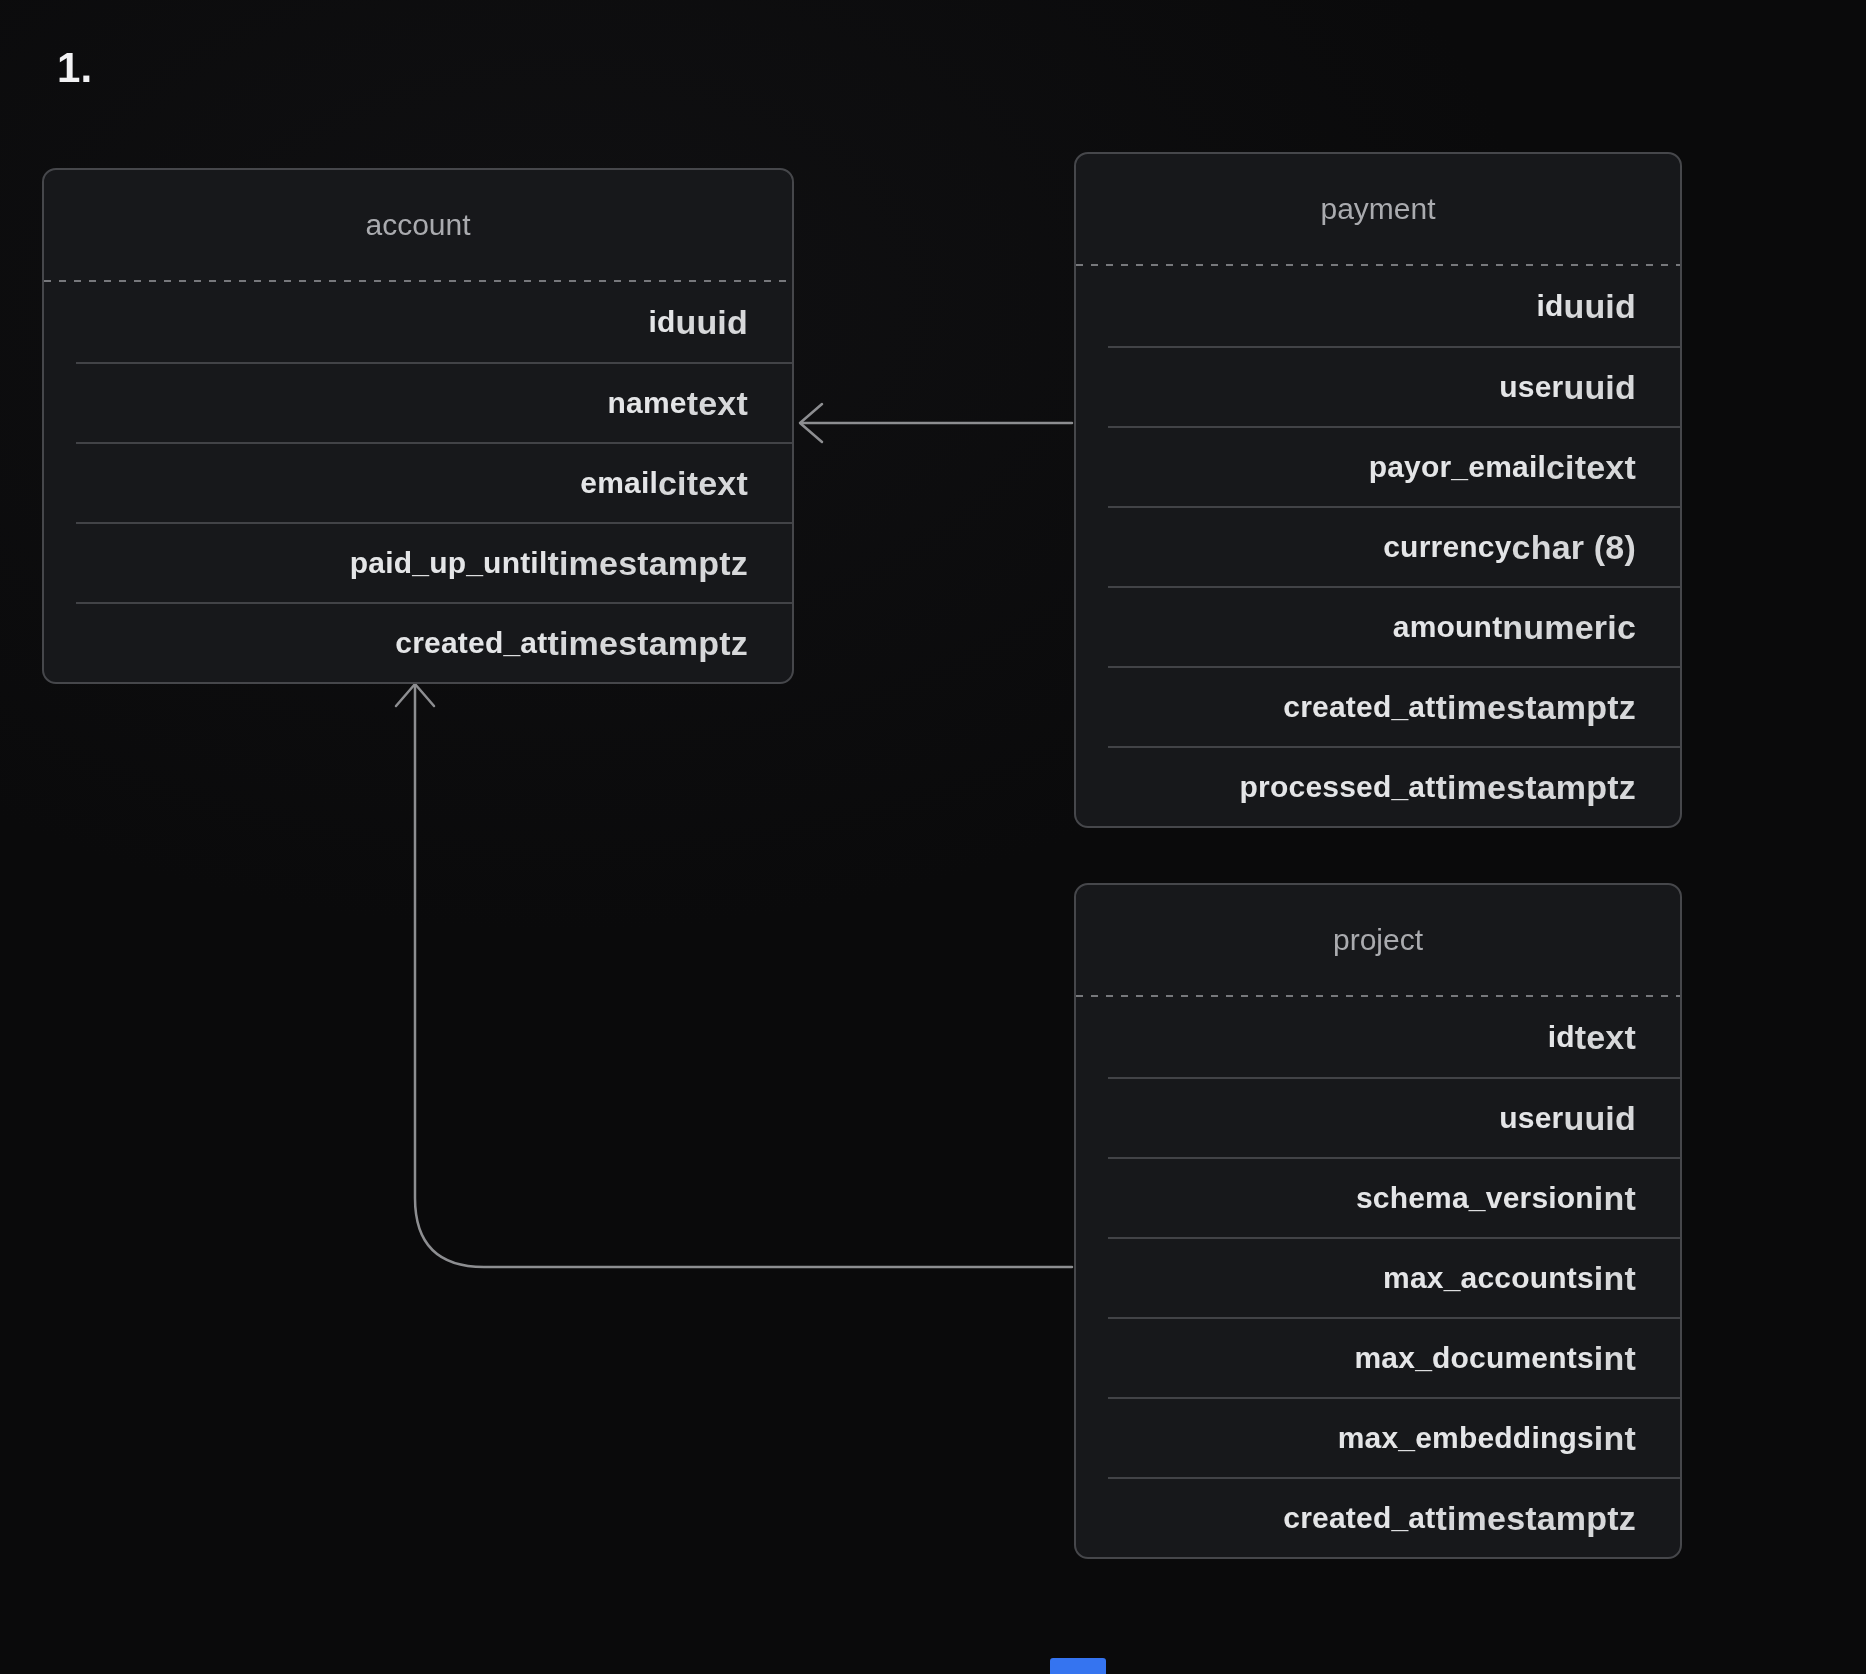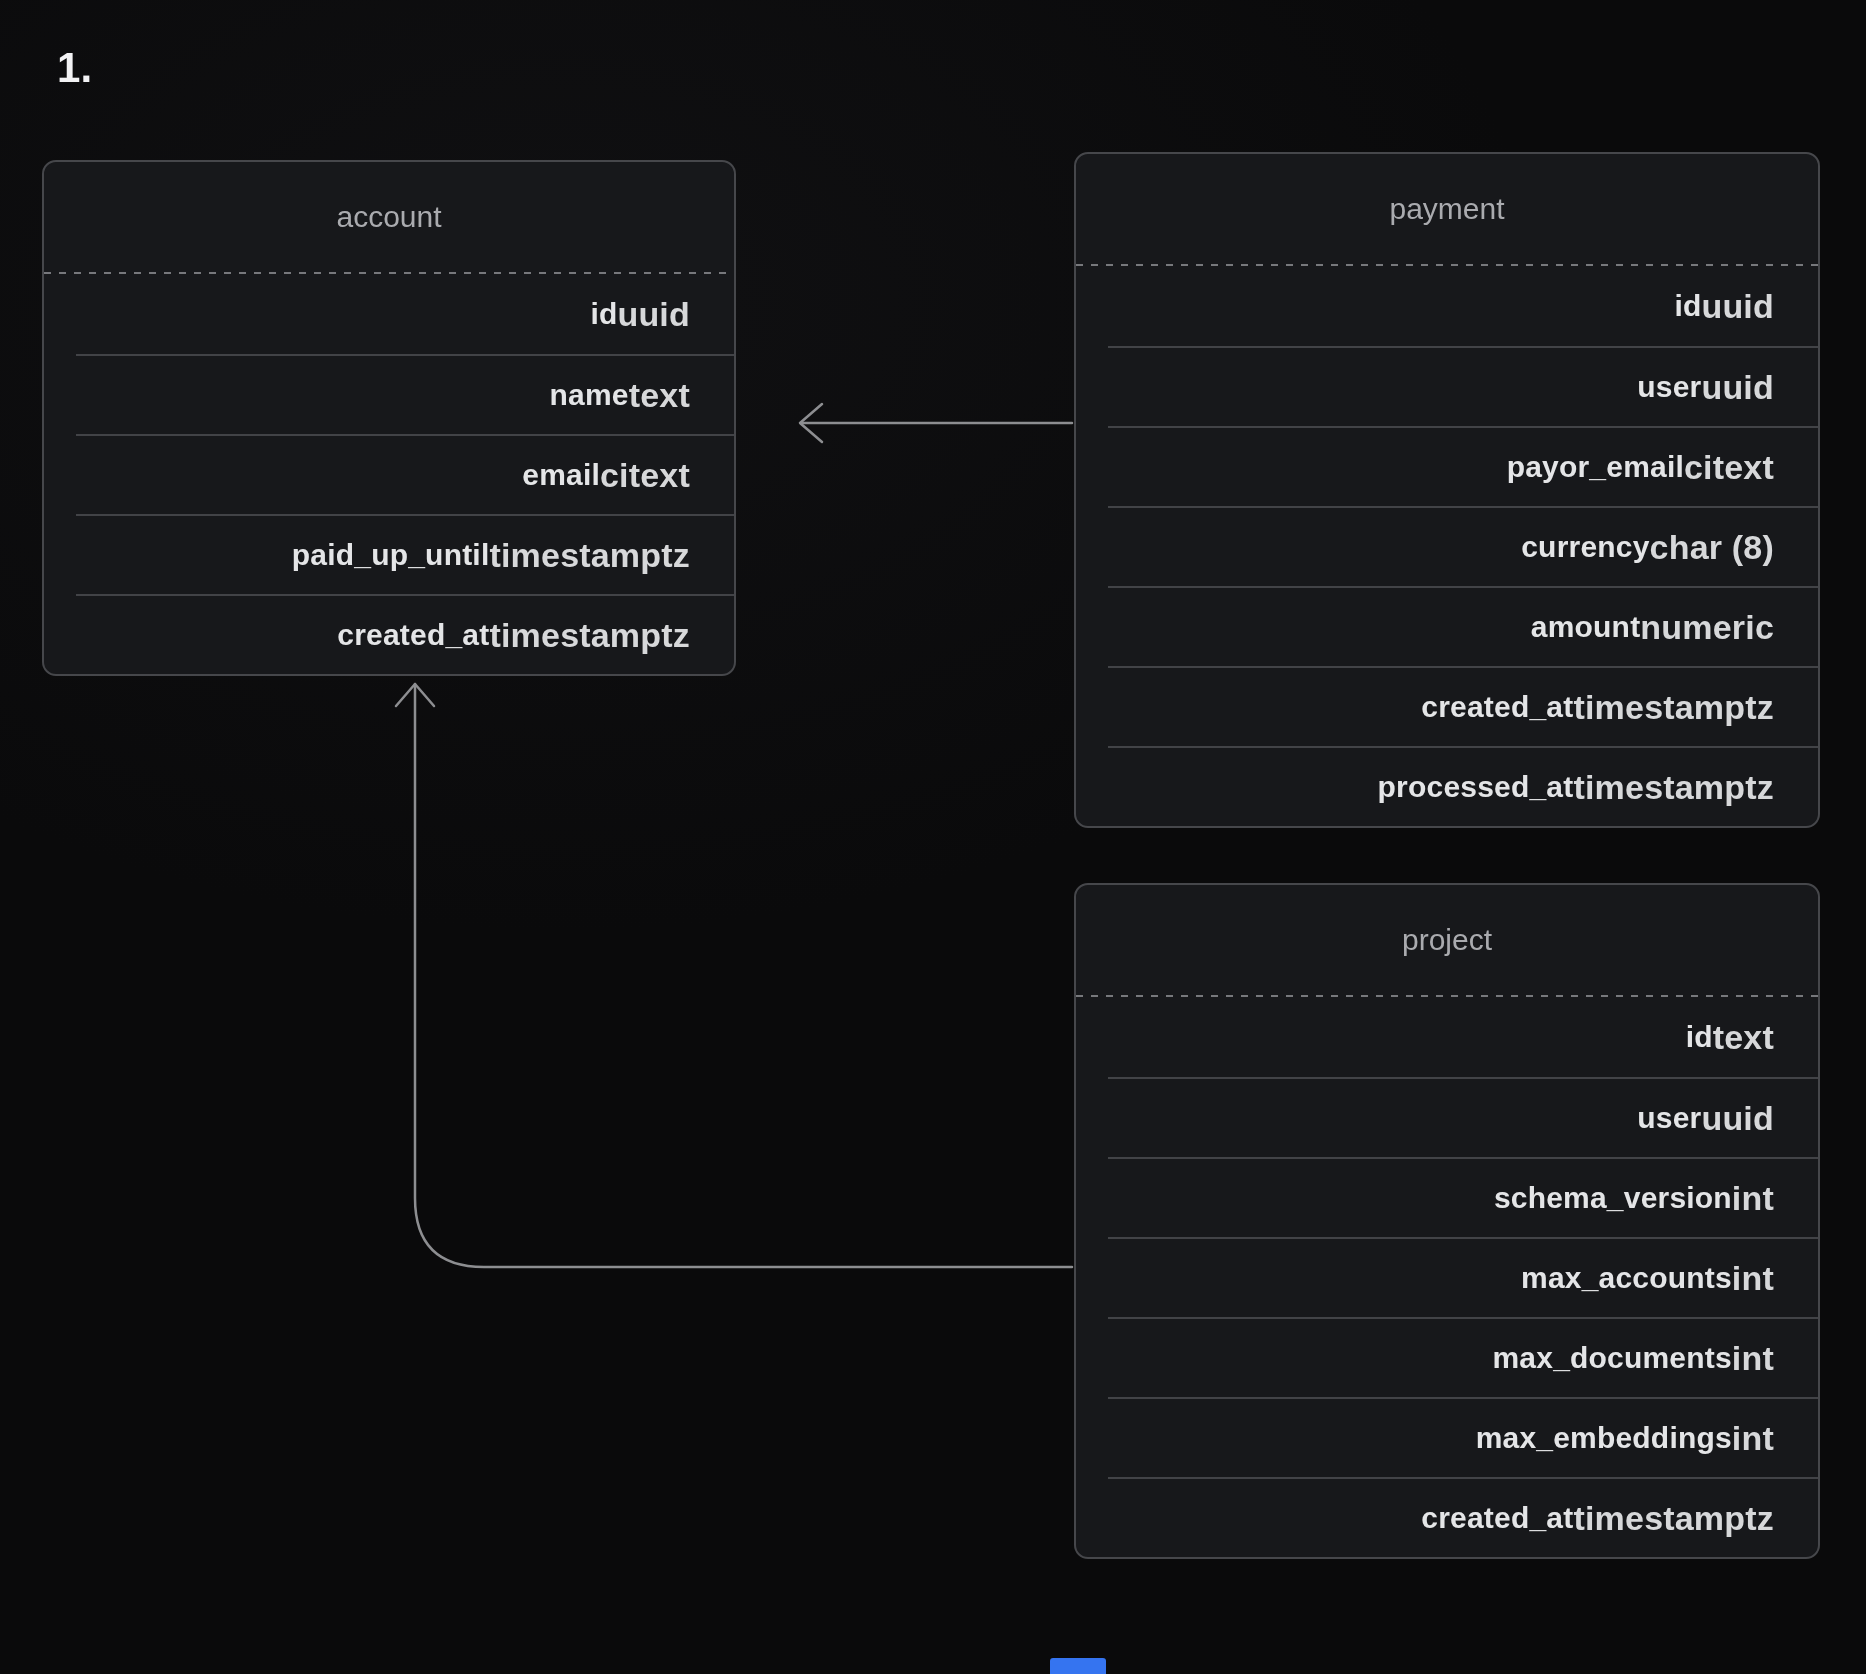--- a/index.html
+++ b/index.html
@@ -19,27 +19,27 @@
   .canvas{position:absolute;inset:0;}
   .page-title{
     position:absolute;left:57px;top:42px;
     display:flex;gap:20px;align-items:baseline;
     font-size:42px;font-weight:600;color:var(--title-text);
     letter-spacing:.2px;line-height:1.25;
   }
   .connectors{position:absolute;left:0;top:0;pointer-events:none;}
   .connectors path{stroke:var(--connector);stroke-width:2.5;fill:none;stroke-linecap:round;stroke-linejoin:round;pointer-events:auto;}
   .table{
-    position:absolute;width:746px;
+    position:absolute;width:608px;
     background:var(--surface);
     border:2px solid var(--border);
     border-radius:14px;
     overflow:hidden;
   }
-  .table--account{left:42px;top:160px;width:694px;}
+  .table--account{left:42px;top:168px;width:752px;}
   .table--payment{left:1074px;top:152px;}
   .table--project{left:1074px;top:883px;}
   .tbl-header{
     height:110px;display:flex;align-items:center;justify-content:center;
     color:var(--header-text);font-size:30px;
   }
   .tbl-dash{
     height:2px;
     background-image:repeating-linear-gradient(90deg, var(--dashed) 0 7px, transparent 7px 15px);
   }

